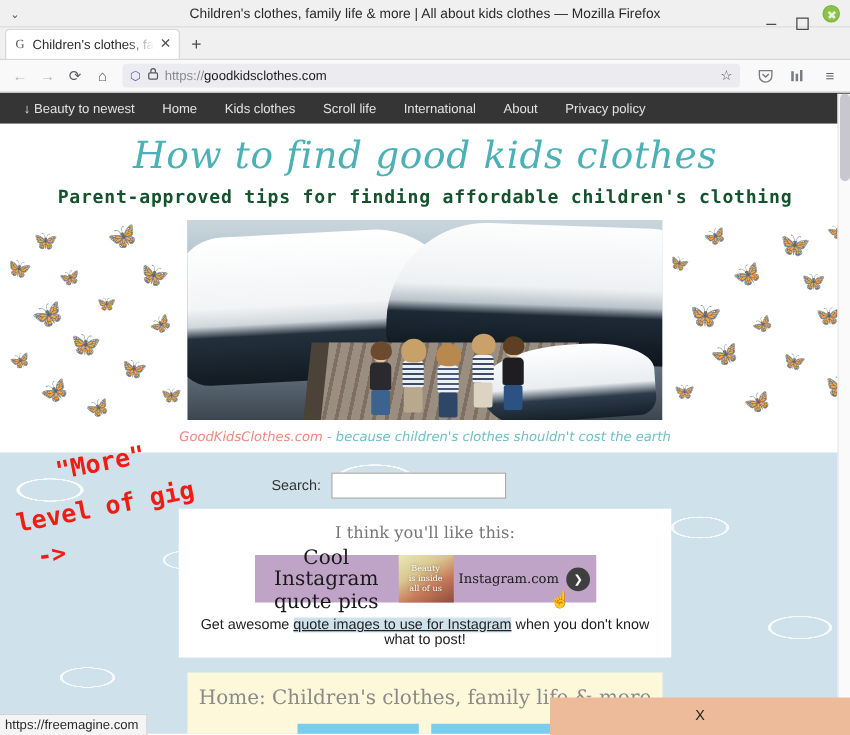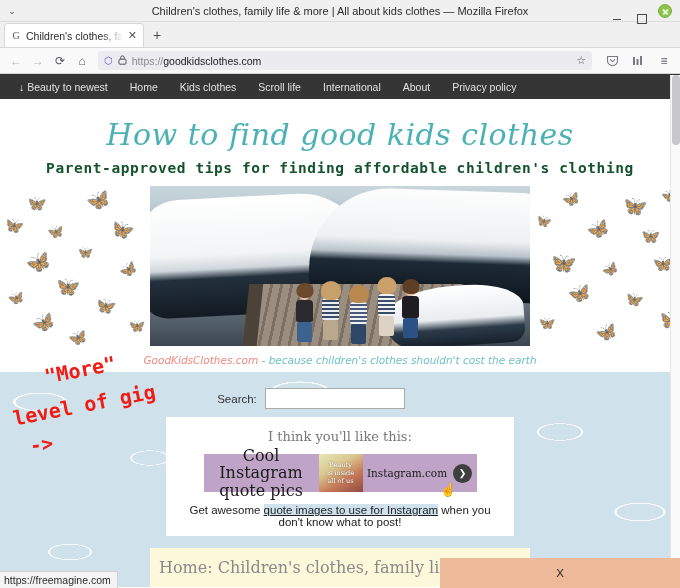--- a/index.html
+++ b/index.html
@@ -87,21 +87,21 @@
   .sitenav {
     height: 25px; background:#353535; display:flex; align-items:center; gap:0px; padding-left: 8px;
   }
   .sitenav a {
     color:#e2e2e2; font-size:10.5px; text-decoration:none; padding: 0 11px; white-space:nowrap;
   }
 
   .header-wrap { background:#fff; }
   .site-title {
     text-align:center; font-family:"DejaVu Serif", serif; font-style: italic; font-weight: normal;
-    font-size: 30px; color:#4bb1b5; padding-top: 18px; letter-spacing:0.5px;
+    font-size: 30px; color:#4bb1b5; padding-top: 8px; letter-spacing:0.5px;
   }
   .site-sub {
     text-align:center; font-family:"DejaVu Sans Mono", monospace; font-weight:bold;
     font-size: 14.5px; color:#14532d; padding-top: 8px; letter-spacing: 0.6px;
   }
 
   .banner {
     height: 160px; margin-top: 10px; position: relative; display:flex;
     background: #fdfdfd;
   }
@@ -165,21 +165,21 @@
   .search-row {
     display:flex; align-items:center; justify-content:center; gap:8px; padding: 16px 0 8px;
     padding-right: 58px;
   }
   .search-label { font-size:11.5px; color:#333; }
   .search-input {
     width: 140px; height: 21px; background:#fff; border:1px solid #aaa; font-size:11px; padding: 0 4px;
   }
 
   .content-card {
-    width: 348px; margin: 0 auto; background:#fff; padding: 10px 12px 8px;
+    width: 394px; margin: 0 auto; background:#fff; padding: 10px 12px 8px;
   }
   .like-head {
     text-align:center; font-family:"DejaVu Serif", serif; font-size:13px; color:#777; padding: 2px 0 10px;
   }
   .ad {
     width: 273px; height: 38px; margin: 0 auto; background:#c0a4c8; display:flex; align-items:center;
   }
   .ad-left {
     flex:0 0 115px; text-align:center; font-family:"DejaVu Serif", serif; font-size:16px; color:#1a1a1a;
     line-height: 1.08;

